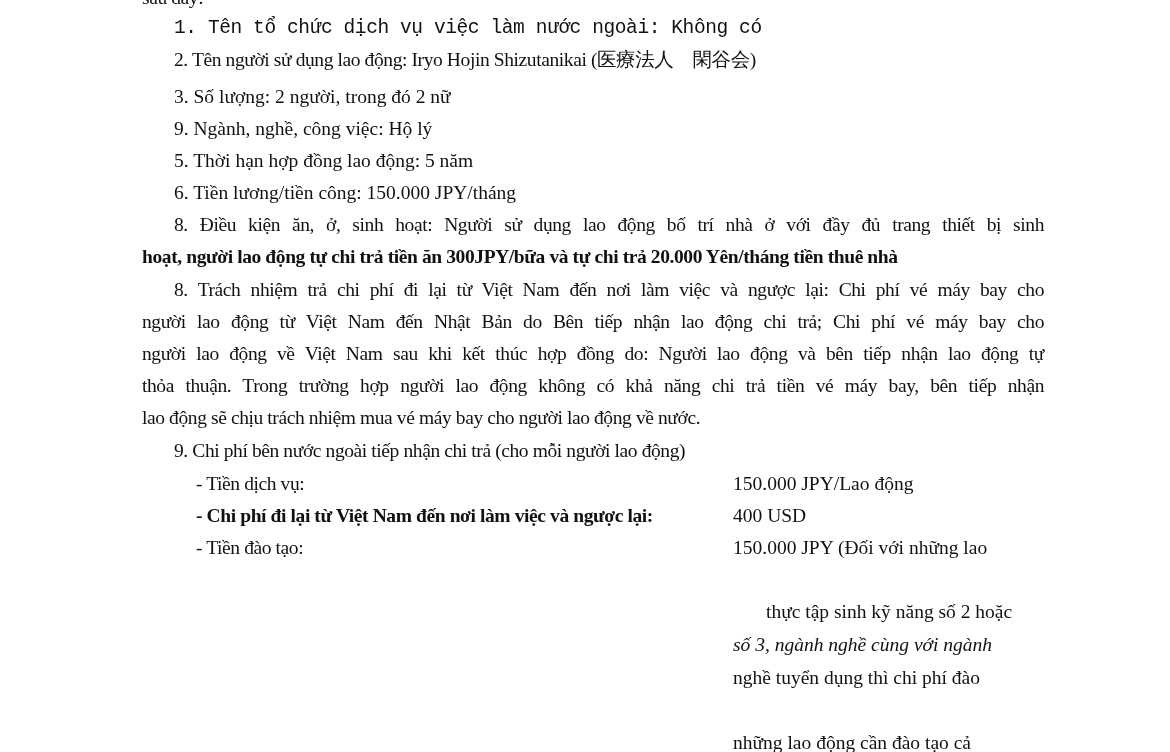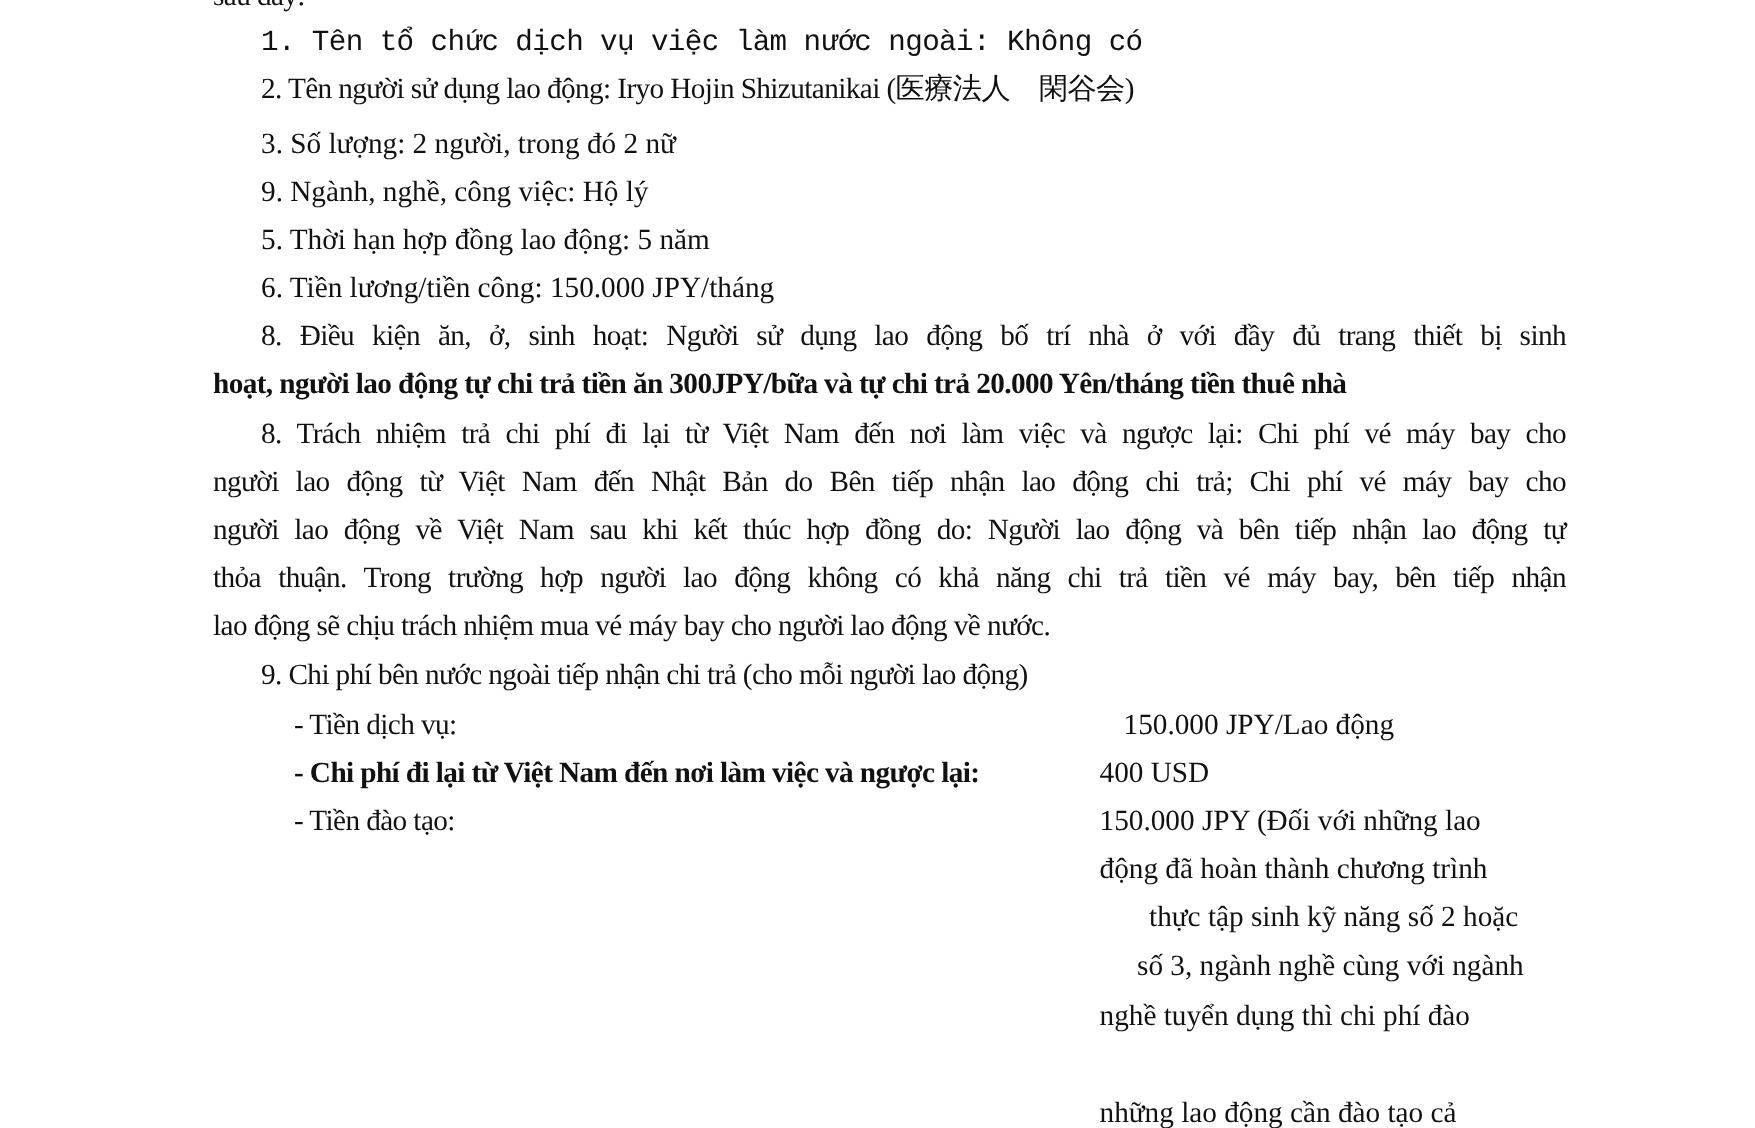--- a/index.html
+++ b/index.html
@@ -34,26 +34,25 @@
 
   <div class="just cond" style="top:278px; left:174px; width:870px;">8. Trách nhiệm trả chi phí đi lại từ Việt Nam đến nơi làm việc và ngược lại: Chi phí vé máy bay cho</div>
   <div class="just cond" style="top:310px;">người lao động từ Việt Nam đến Nhật Bản do Bên tiếp nhận lao động chi trả; Chi phí vé máy bay cho</div>
   <div class="just cond" style="top:342px;">người lao động về Việt Nam sau khi kết thúc hợp đồng do: Người lao động và bên tiếp nhận lao động tự</div>
   <div class="just cond" style="top:374px;">thỏa thuận. Trong trường hợp người lao động không có khả năng chi trả tiền vé máy bay, bên tiếp nhận</div>
   <div class="line cond" style="left:142px; top:406px;">lao động sẽ chịu trách nhiệm mua vé máy bay cho người lao động về nước.</div>
 
   <div class="line cond" style="left:174px; top:439px;">9. Chi phí bên nước ngoài tiếp nhận chi trả (cho mỗi người lao động)</div>
 
   <div class="line cond" style="left:196px; top:472px;">- Tiền dịch vụ:</div>
-  <div class="line" style="left:733px; top:472px;margin-left:16px;">150.000 JPY/Lao động</div>
+  <div class="line" style="left:733px; top:472px;">150.000 JPY/Lao động</div>
 
   <div class="line cond" style="left:196px; top:504px;font-weight:bold;">- Chi phí đi lại từ Việt Nam đến nơi làm việc và ngược lại:</div>
   <div class="line" style="left:733px; top:504px;">400 USD</div>
 
   <div class="line cond" style="left:196px; top:536px;">- Tiền đào tạo:</div>
   <div class="line" style="left:733px; top:536px;">150.000 JPY (Đối với những lao</div>
-  <div class="line" style="left:733px; top:568px;">động đã hoàn thành chương trình</div>
   <div class="line" style="left:733px; top:600px;margin-left:33px;">thực tập sinh kỹ năng số 2 hoặc</div>
-  <div class="line" style="left:758px; top:633px;">số 3, ngành nghề cùng với ngành</div>
+  <div class="line" style="left:733px; top:633px;font-style:italic;">số 3, ngành nghề cùng với ngành</div>
   <div class="line" style="left:733px; top:666px;">nghề tuyển dụng thì chi phí đào</div>
   <div class="line" style="left:733px; top:731px;">những lao động cần đào tạo cả</div>
 
 </div>
 
 </body></html>

